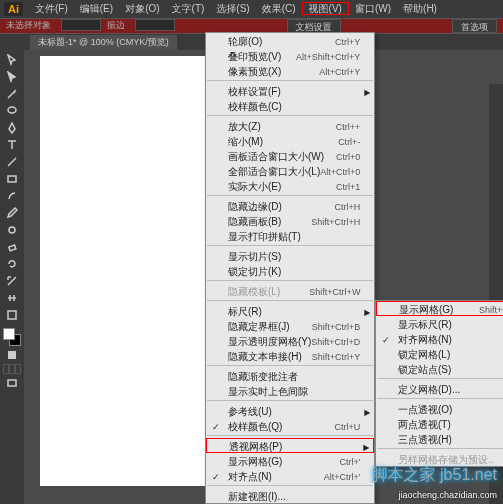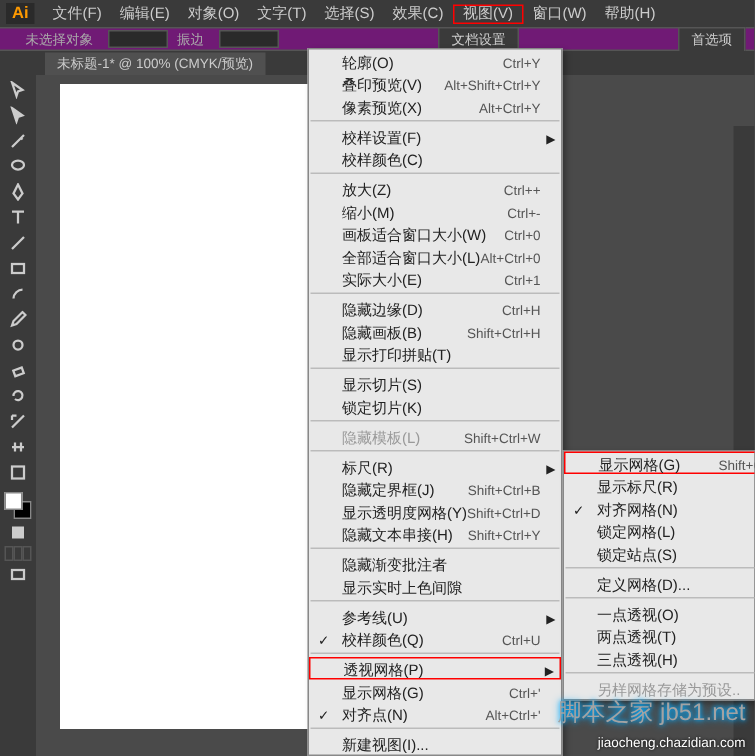--- a/index.html
+++ b/index.html
@@ -2,21 +2,21 @@
 <html><head>
 <meta charset="utf-8">
 <style>
 *{margin:0;padding:0;box-sizing:border-box;font-family:"Microsoft YaHei",sans-serif;font-size:10px;user-select:none}
 body{background:#4a4a4a;width:503px;height:504px;overflow:hidden;position:relative}
 .app{display:flex;flex-direction:column;height:100%}
 .menubar{background:#3a3a3a;height:18px;display:flex;align-items:center;padding-left:4px;color:#ccc}
 .ai-logo{background:#2a2a2a;color:#ff9a00;font-weight:bold;padding:1px 4px;margin-right:6px;font-size:11px}
 .menu-item{padding:0 6px;cursor:pointer;font-size:10px}
 .menu-item.hl{border:1px solid red}
-.controlbar{background:#701a75;height:16px;display:flex;align-items:center;color:#aaa;padding-left:17px;border-top:1px solid #555;border-bottom:1px solid #555}
+.controlbar{background:#7f1d1d;height:16px;display:flex;color:#aaa;padding-left:6px;border-top:1px solid #555;border-bottom:1px solid #555}
 .ctrl-txt{margin-right:10px;font-size:9px}
 .ctrl-input{background:#2a2a2a;border:1px solid #555;color:#aaa;width:40px;height:12px;margin-right:6px}
 .ctrl-btn{margin-left:auto;margin-right:6px;color:#ccc;font-size:9px;padding:1px 8px;background:#3a3a3a;border:1px solid #555}
 .tab-row{background:#3a3a3a;height:16px;display:flex;align-items:flex-end;padding-left:30px}
 .tab{background:#505050;color:#ccc;padding:1px 8px;font-size:9px}
 .main{flex:1;display:flex;position:relative}
 .toolbar{width:24px;background:#3a3a3a;display:flex;flex-direction:column;align-items:center;padding-top:2px;gap:1px}
 .tool{width:18px;height:16px;display:flex;align-items:center;justify-content:center;color:#ccc;cursor:pointer}
 .tool svg{width:12px;height:12px;stroke:#ccc;fill:none;stroke-width:1.5}
 .tool.fill svg{fill:#ccc;stroke:none}

